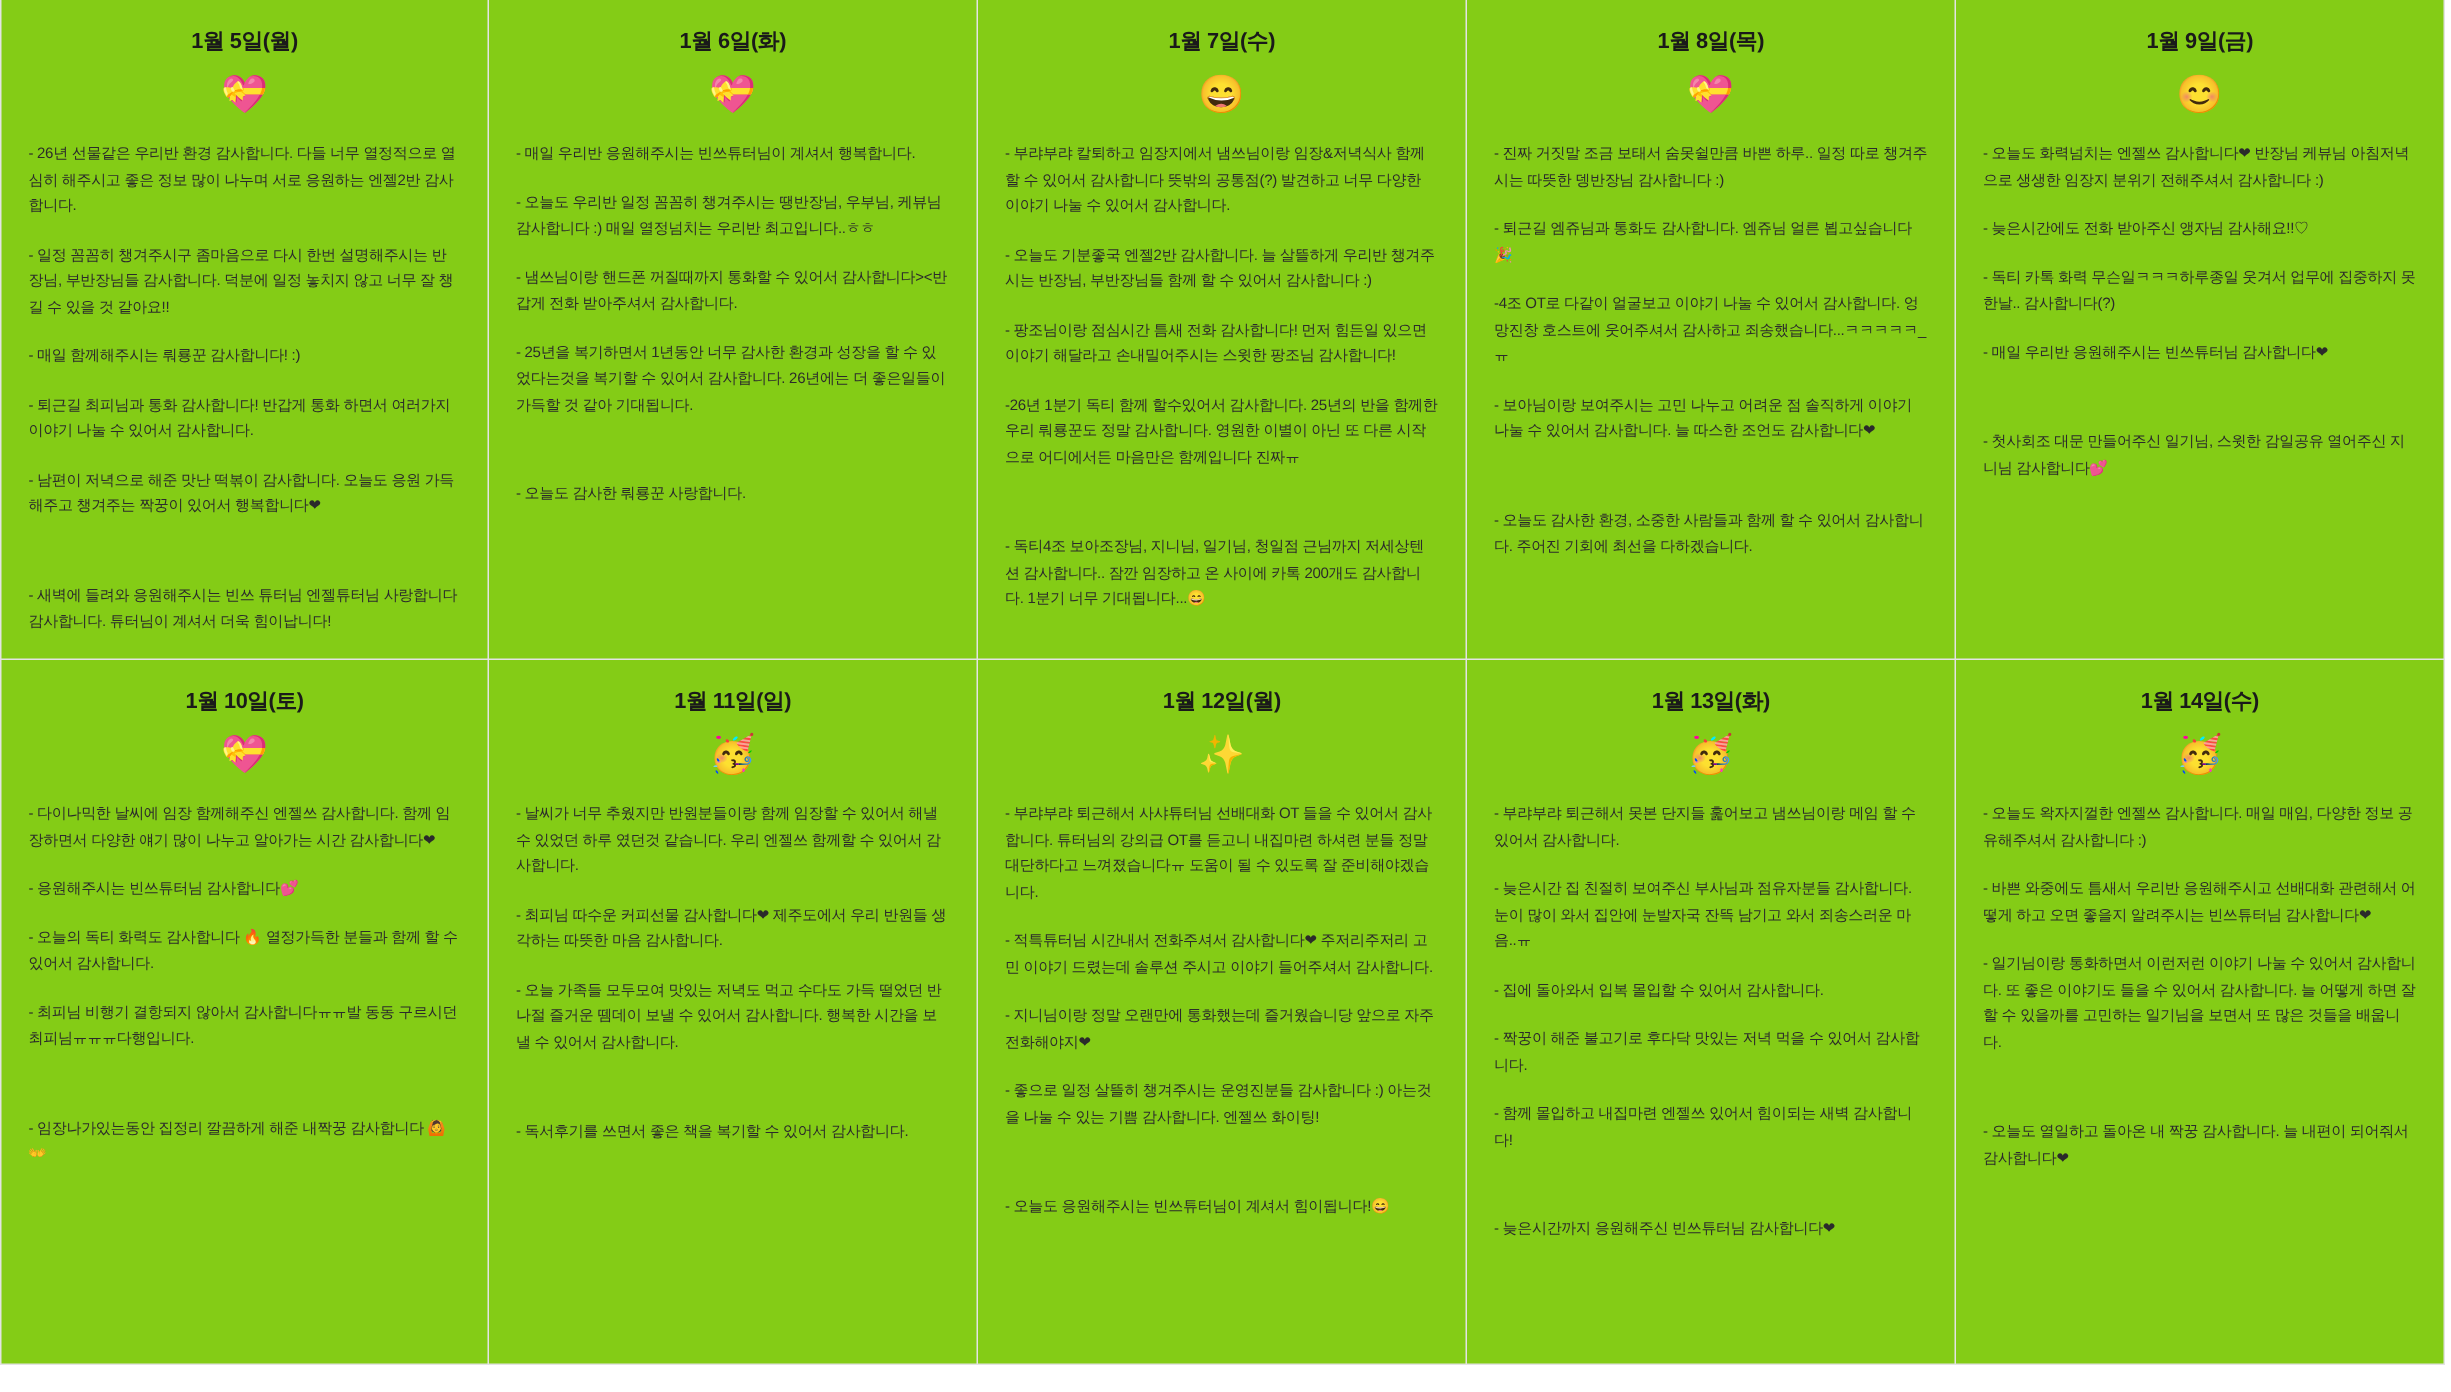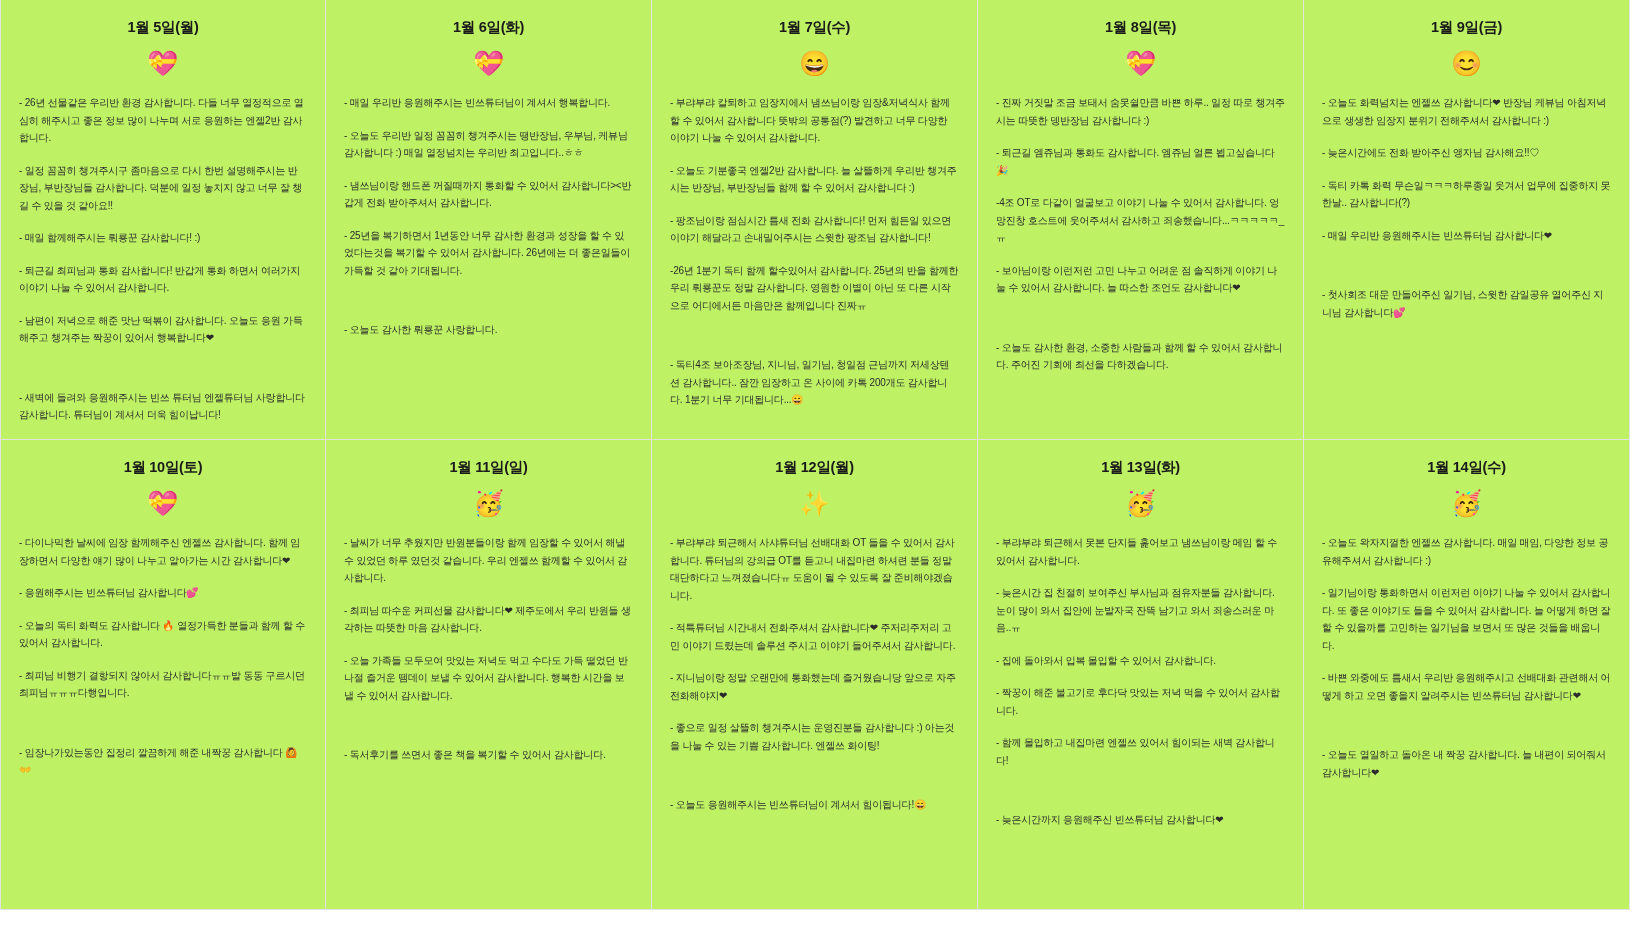--- a/index.html
+++ b/index.html
@@ -16,21 +16,21 @@
   .board {
     display: flex;
     flex-wrap: wrap;
     align-items: flex-start;
     width: 1634px;
   }
   .card {
     box-sizing: border-box;
     width: 326px;
     padding: 10px 18px 14px 18px;
-    background: #bef264;
+    background: #84cc16;
     border: 1px solid #e3e3e3;
     border-top: none;
     border-left: none;
   }
   .card:first-child { border-left: 1px solid #e3e3e3; }
   .row-1 .card { min-height: 440px; }
   .row-2 .card { min-height: 470px; }
   .card-title {
     text-align: center;
     font-size: 14.5px;
@@ -91,21 +91,21 @@
       <p class="entry">-26년 1분기 독티 함께 할수있어서 감사합니다. 25년의 반을 함께한 우리 뤄룡꾼도 정말 감사합니다. 영원한 이별이 아닌 또 다른 시작으로 어디에서든 마음만은 함께입니다 진짜ㅠ</p>
       <p class="entry">- 독티4조 보아조장님, 지니님, 일기님, 청일점 근님까지 저세상텐션 감사합니다.. 잠깐 임장하고 온 사이에 카톡 200개도 감사합니다. 1분기 너무 기대됩니다...😄</p>
     </div>
 
     <div class="card">
       <div class="card-title">1월 8일(목)</div>
       <div class="card-emoji">💝</div>
       <p class="entry">- 진짜 거짓말 조금 보태서 숨못쉴만큼 바쁜 하루.. 일정 따로 챙겨주시는 따뜻한 뎅반장님 감사합니다 :)</p>
       <p class="entry">- 퇴근길 엠쥬님과 통화도 감사합니다. 엠쥬님 얼른 뵙고싶습니다🎉</p>
       <p class="entry">-4조 OT로 다같이 얼굴보고 이야기 나눌 수 있어서 감사합니다. 엉망진창 호스트에 웃어주셔서 감사하고 죄송했습니다...ㅋㅋㅋㅋㅋ_ㅠ</p>
-      <p class="entry">- 보아님이랑 이런저런 고민 나누고 어려운 점 솔직하게 이야기 나눌 수 있어서 감사합니다. 늘 따스한 조언도 감사합니다❤</p>
+      <p class="entry">- 보아님이랑 보여주시는 고민 나누고 어려운 점 솔직하게 이야기 나눌 수 있어서 감사합니다. 늘 따스한 조언도 감사합니다❤</p>
       <p class="entry">- 오늘도 감사한 환경, 소중한 사람들과 함께 할 수 있어서 감사합니다. 주어진 기회에 최선을 다하겠습니다.</p>
     </div>
 
     <div class="card">
       <div class="card-title">1월 9일(금)</div>
       <div class="card-emoji">😊</div>
       <p class="entry">- 오늘도 화력넘치는 엔젤쓰 감사합니다❤ 반장님 케뷰님 아침저녁으로 생생한 임장지 분위기 전해주셔서 감사합니다 :)</p>
       <p class="entry">- 늦은시간에도 전화 받아주신 앵자님 감사해요!!♡</p>
       <p class="entry">- 독티 카톡 화력 무슨일ㅋㅋㅋ하루종일 웃겨서 업무에 집중하지 못한날.. 감사합니다(?)</p>
       <p class="entry">- 매일 우리반 응원해주시는 빈쓰튜터님 감사합니다❤</p>
@@ -151,19 +151,19 @@
       <p class="entry">- 집에 돌아와서 입복 몰입할 수 있어서 감사합니다.</p>
       <p class="entry">- 짝꿍이 해준 불고기로 후다닥 맛있는 저녁 먹을 수 있어서 감사합니다.</p>
       <p class="entry">- 함께 몰입하고 내집마련 엔젤쓰 있어서 힘이되는 새벽 감사합니다!</p>
       <p class="entry">- 늦은시간까지 응원해주신 빈쓰튜터님 감사합니다❤</p>
     </div>
 
     <div class="card">
       <div class="card-title">1월 14일(수)</div>
       <div class="card-emoji">🥳</div>
       <p class="entry">- 오늘도 왁자지껄한 엔젤쓰 감사합니다. 매일 매임, 다양한 정보 공유해주셔서 감사합니다 :)</p>
+      <p class="entry">- 바쁜 와중에도 틈새서 우리반 응원해주시고 선배대화 관련해서 어떻게 하고 오면 좋을지 알려주시는 빈쓰튜터님 감사합니다❤</p>
       <p class="entry">- 일기님이랑 통화하면서 이런저런 이야기 나눌 수 있어서 감사합니다. 또 좋은 이야기도 들을 수 있어서 감사합니다. 늘 어떻게 하면 잘할 수 있을까를 고민하는 일기님을 보면서 또 많은 것들을 배웁니다.</p>
-      <p class="entry">- 바쁜 와중에도 틈새서 우리반 응원해주시고 선배대화 관련해서 어떻게 하고 오면 좋을지 알려주시는 빈쓰튜터님 감사합니다❤</p>
       <p class="entry">- 오늘도 열일하고 돌아온 내 짝꿍 감사합니다. 늘 내편이 되어줘서 감사합니다❤</p>
     </div>
   </div>
 
 </div>
 
 </body></html>

